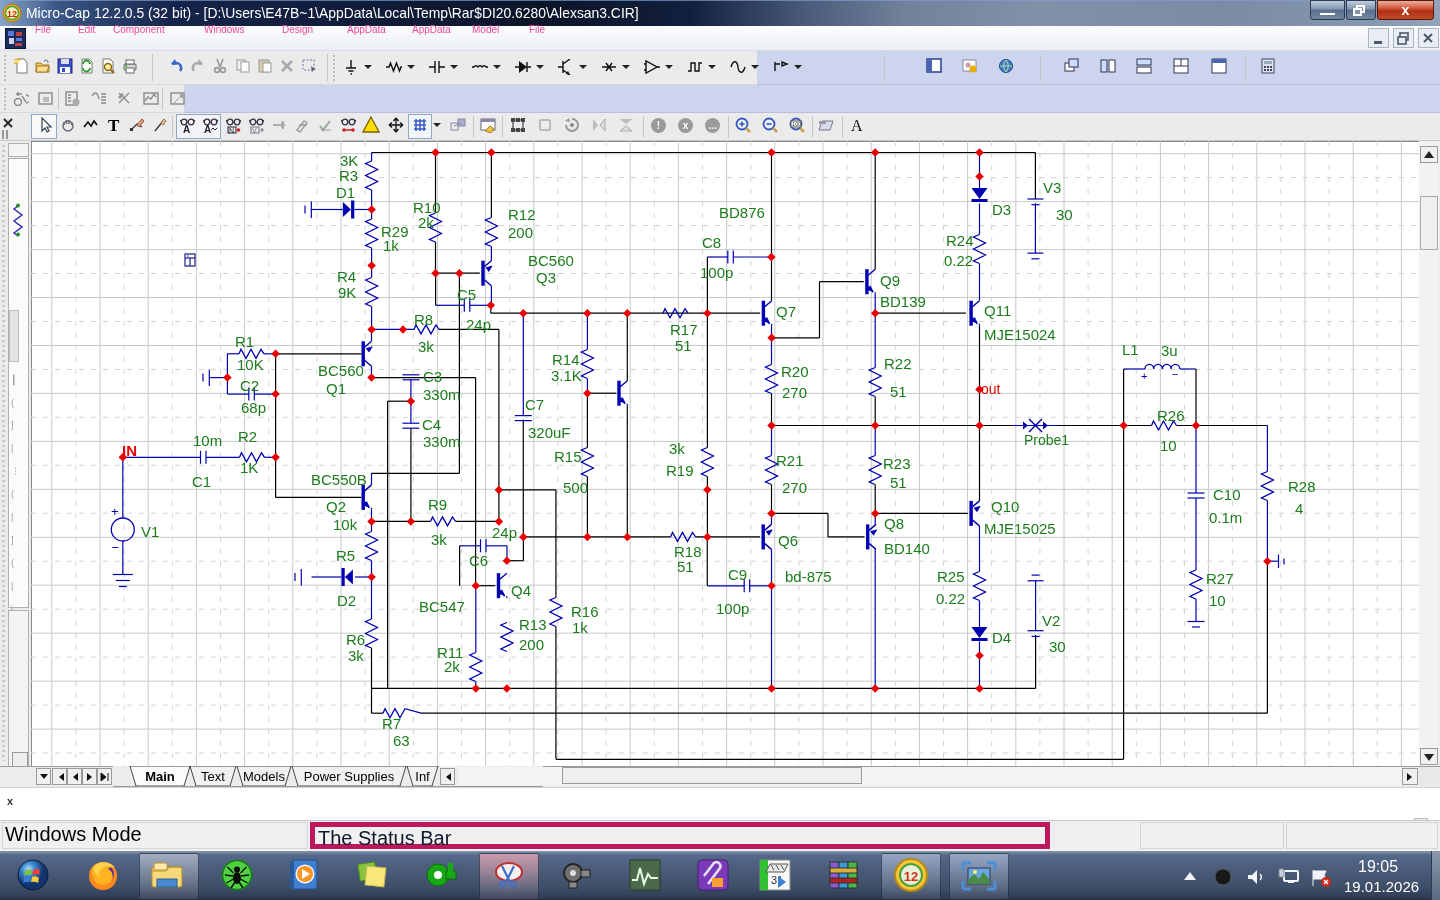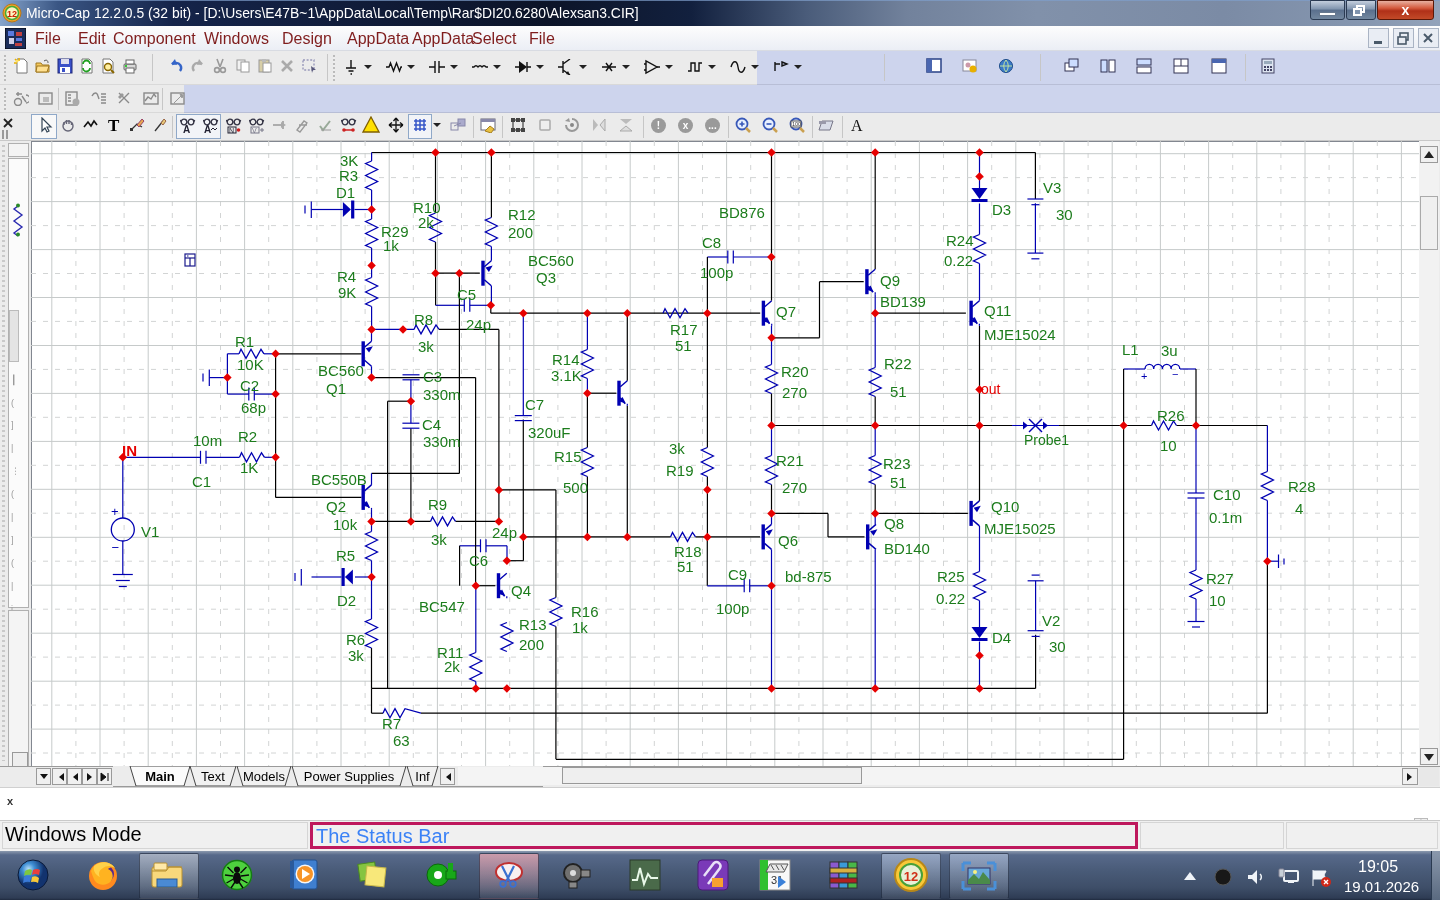--- a/index.html
+++ b/index.html
@@ -1,20 +1,20 @@
 <!DOCTYPE html>
 <html><head><meta charset="utf-8"><style>
 *{margin:0;padding:0;box-sizing:border-box}
 body{width:1440px;height:900px;overflow:hidden;font-family:"Liberation Sans",sans-serif;position:relative;background:#fff}
 .abs{position:absolute}
 #title{left:0;top:0;width:1440px;height:26px;background:linear-gradient(to right,#87a5cc 0%,#3a5684 4%,#15244a 12%,#0c1428 38%,#12203e 48%,#4a5c7a 56%,#72829c 63%,#8191aa 72%,#7b8ba5 85%,#8697b0 95%,#93a3ba 100%)}
 #title:before{content:"";position:absolute;left:0;top:0;width:100%;height:1px;background:#7f9ecb;opacity:.7}
 #ttext{left:26px;top:5px;color:#fff;font-size:13.9px;white-space:nowrap}
 #menu{left:0;top:26px;width:1440px;height:25px;background:linear-gradient(#fdfdfd,#ebeef5);border-bottom:1px solid #d8dbe2}
-.mi{position:absolute;top:30px;font-size:16px;color:#7f1d1d}
+.mi{position:absolute;top:24px;font-size:10px;color:#ec4899}
 #tb1{left:0;top:51px;width:1440px;height:34px;background:#ebebeb;border-bottom:1px solid #d9d9d9}
 #tb1r{left:757px;top:51px;width:683px;height:34px;background:#cdd4ed;border-bottom:1px solid #b8bed6}
 #tb2{left:0;top:85px;width:1440px;height:28px;background:#ebebeb;border-bottom:1px solid #d9d9d9}
 #tb2r{left:184px;top:85px;width:1256px;height:28px;background:#cdd4ed;border-bottom:1px solid #b8bed6}
 #tb3{left:0;top:113px;width:1440px;height:28px;background:#ebebeb;border-bottom:1px solid #c8c8c8}
 #main{left:0;top:141px;width:1440px;height:625px;background:#ececec}
 #lpanel{left:0;top:141px;width:31px;height:625px;background:#ececec}
 #canvas{left:31px;top:141px;width:1388px;height:625px;background:#fff}
 #vsb{left:1419px;top:141px;width:20px;height:625px;background:#f2f2f2}
 #tabrow{left:0;top:766px;width:1440px;height:21px;background:#ececec;border-top:1px solid #9a9a9a}
@@ -48,21 +48,21 @@
     <rect x="11" y="10" width="6" height="3" fill="#5a7ae0"></rect>
     <rect x="10" y="15" width="7" height="3" fill="#c04040"></rect>
   </svg>
 <div class="mi" style="left:35px">File</div>
 <div class="mi" style="left:78px">Edit</div>
 <div class="mi" style="left:113px">Component</div>
 <div class="mi" style="left:204px">Windows</div>
 <div class="mi" style="left:282px">Design</div>
 <div class="mi" style="left:347px">AppData</div>
 <div class="mi" style="left:412px">AppData</div>
-<div class="mi" style="left:472px">Select</div>
+<div class="mi" style="left:472px">Model</div>
 <div class="mi" style="left:529px">File</div>
 <div class="abs" style="left:1368px;top:28px;width:21px;height:20px;background:#e9edf4;border:1px solid #aab4c4"><svg width="18" height="18" style="">
       <rect x="5" y="12" width="8" height="3" fill="#4a5a6a"></rect>
     </svg></div>
 <div class="abs" style="left:1393px;top:28px;width:21px;height:20px;background:#e9edf4;border:1px solid #aab4c4"><svg width="18" height="18" style="">
       <rect x="6" y="4" width="8" height="7" fill="none" stroke="#4a5a6a" stroke-width="1.6"></rect>
       <rect x="4" y="8" width="8" height="7" fill="#e8ecf2" stroke="#4a5a6a" stroke-width="1.6"></rect>
     </svg></div>
 <div class="abs" style="left:1418px;top:28px;width:21px;height:20px;background:#e9edf4;border:1px solid #aab4c4"><svg width="18" height="18" style="">
       <path d="M5 5 L13 13 M13 5 L5 13" stroke="#4a5a6a" stroke-width="2"></path>
@@ -1091,21 +1091,21 @@
     <svg width="12" height="12" style="">
       <path d="M3 2 l5 4 -5 4 z" fill="#111"></path>
     </svg>
   </div>
 <div class="abs" style="left:1419px;top:767px;width:20px;height:19px;background:#e8e8e8"></div>
 <div id="wstrip" class="abs"></div>
 <div class="abs" style="left:7px;top:795px;font-size:11px;font-weight:bold;color:#333">x</div>
 <div class="abs" style="left:1414px;top:818px;width:14px;height:14px;background:#f0f0f0;border:1px solid #bbb;font-size:8px;text-align:center;line-height:6px;color:#444">▲<br>▼</div>
 <div id="status" class="abs"></div>
 <div class="abs" style="left:2px;top:822px;width:306px;height:27px;border:1px solid #d5d5d5;font-size:20px;color:#000;padding-left:2px">Windows Mode</div>
-<div class="abs" style="left:310px;top:822px;width:828px;height:27px;border:3px solid #be185d;font-size:20px;color:#3b82f6;padding-left:3px">The Status Bar</div>
+<div class="abs" style="left:310px;top:822px;width:740px;height:27px;border:5px solid #be185d;font-size:20px;color:#0f172a;padding-left:3px">The Status Bar</div>
 <div class="abs" style="left:1140px;top:822px;width:144px;height:27px;border:1px solid #d5d5d5"></div>
 <div class="abs" style="left:1286px;top:822px;width:152px;height:27px;border:1px solid #d5d5d5"></div>
 <div id="taskbar" class="abs"></div>
 <svg width="36" height="36" style="position:absolute;left:15px;top:857px">
     <defs>
       <radialGradient id="orb" cx="35%" cy="30%">
         <stop offset="0%" stop-color="#b8e0fa"></stop>
         <stop offset="40%" stop-color="#3f8fd4"></stop>
         <stop offset="100%" stop-color="#12336e"></stop>
       </radialGradient>

